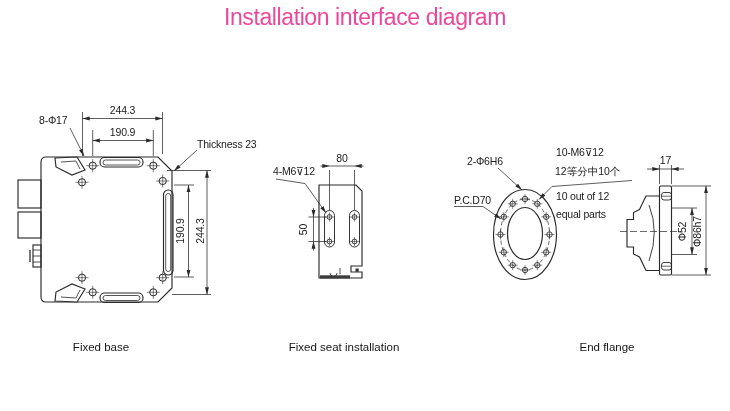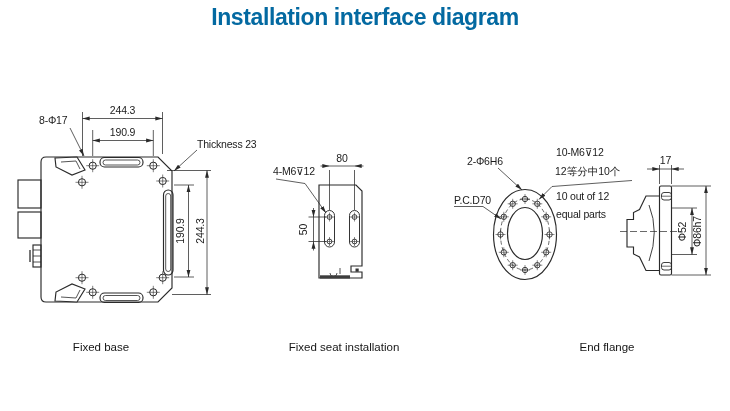--- a/index.html
+++ b/index.html
@@ -1,19 +1,19 @@
 <!DOCTYPE html>
 <html><head>
 <meta charset="utf-8">
 <style>
   html,body{margin:0;padding:0;background:#fff;}
   .stage{position:relative;width:730px;height:411px;background:#ffffff;overflow:hidden;
          font-family:"Liberation Sans","DejaVu Sans",sans-serif;}
   .title{position:absolute;top:4px;left:0;width:100%;text-align:center;
-         font-size:23px;font-weight:bold;color:#0369a1;letter-spacing:-0.4px;}
+         font-size:23px;font-weight:normal;color:#ec4899;letter-spacing:-0.4px;}
   svg{position:absolute;left:0;top:0;}
   svg text{font-family:"Liberation Sans","DejaVu Sans",sans-serif;fill:#1b1b1b;}
   .d{font-size:10.5px;letter-spacing:-0.2px;}
   .zh{font-size:10.5px;}
   .cap{font-size:11.5px;fill:#161616;}
   .mid{text-anchor:middle;}
 </style>
 </head>
 <body>
 

